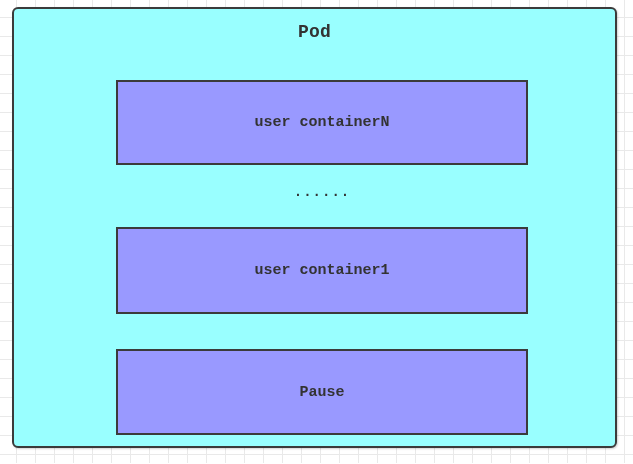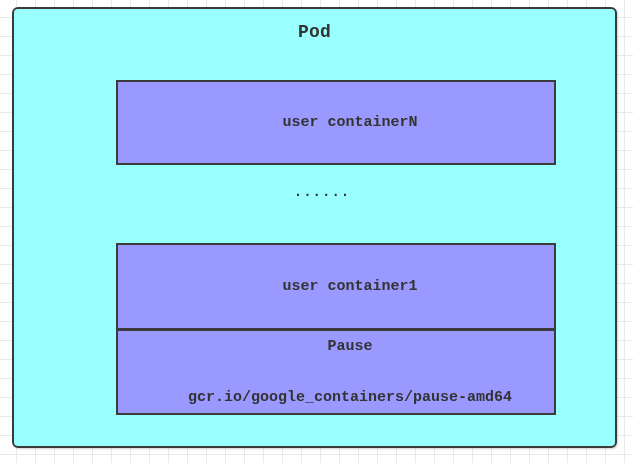--- a/index.html
+++ b/index.html
@@ -45,25 +45,24 @@
     position: absolute;
     left: 102px;
     width: 408px;  
     background: #9999ff;
     border: 2px solid #3b3b3b;
     display: flex;
     flex-direction: column;
     justify-content: space-evenly;
     align-items: center;
     box-sizing: content-box;
-    padding-left: 28px;
   }
   .box-n     { top: 71px;  height: 81px; }
-  .box-1     { top: 234px; height: 83px; }
-  .box-pause { top: 320px; height: 82px; gap: 28px; }
+  .box-1     { top: 218px; height: 83px; }
+  .box-pause { top: 340px; height: 82px; gap: 28px; }
   .cbox .line {
     font-size: 15px;
     font-weight: bold;
     color: #333333;
     white-space: nowrap;
   }
   .ellipsis {
     position: absolute;
     top: 172px;
     left: 102px;
@@ -89,16 +88,15 @@
     </div>
 
     <div class="ellipsis">......</div>
 
     <div class="cbox box-1">
       <div class="line">user container1</div>
     </div>
 
     <div class="cbox box-pause">
       <div class="line">Pause</div>
-      <div class="line">gcr.io/google_containers/pause-amd64</div>
     </div>
   </div>
 </div>
 
 </body></html>

